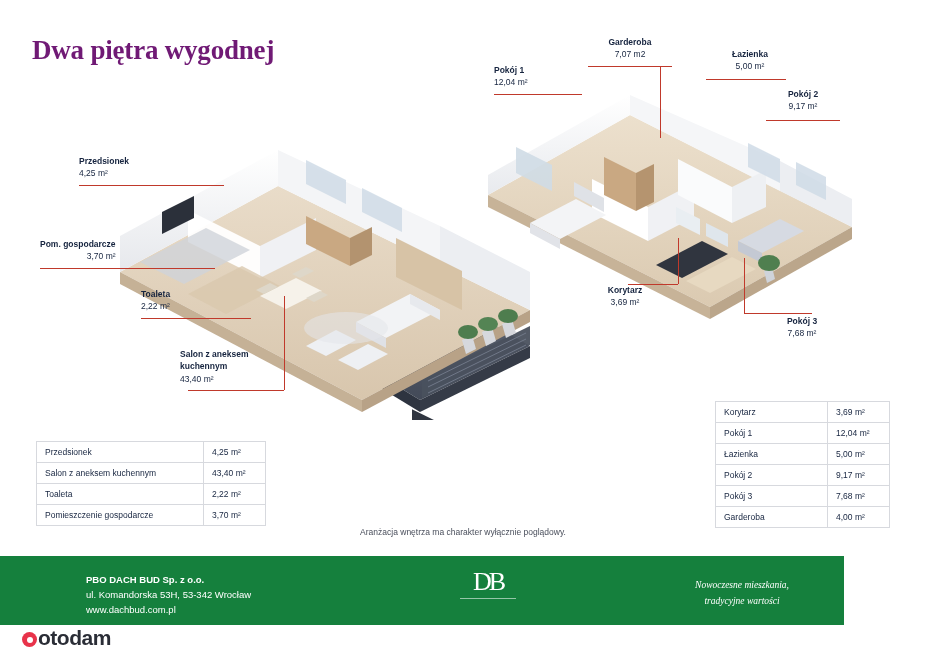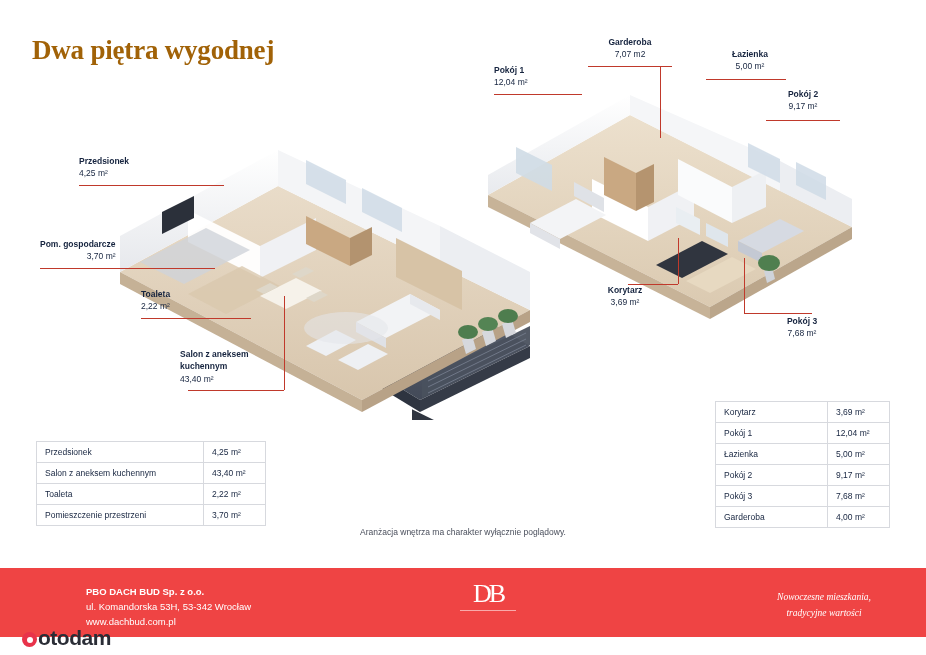--- a/index.html
+++ b/index.html
@@ -24,21 +24,21 @@
   
   .headline {
     position: absolute;
     left: 32px;
     top: 32px;
     width: 400px;
     font-family: "Liberation Serif", serif;
     font-weight: bold;
     font-size: 27px;
     line-height: 1.38;
-    color: #a16207;
+    color: #701a75;
     letter-spacing: -0.2px;
   }
   .headline .l2 { display: block; }
 
   
   .callout {
     position: absolute;
     font-size: 8.5px;
     color: #16243f;
     line-height: 1.45;
@@ -102,24 +102,24 @@
     top: 527px;
     text-align: center;
     font-size: 8.5px;
     color: #4a4f5c;
   }
 
   
   .footer {
     position: absolute;
     left: 0;
-    top: 568px;
-    width: 926px;
+    top: 556px;
+    width: 844px;
     height: 69px;
-    background: #ef4444;
+    background: #15803d;
     color: #ffffff;
   }
   .footer .company {
     position: absolute;
     left: 86px;
     top: 16px;
     font-size: 9.5px;
     line-height: 1.6;
   }
   .footer .company b { font-weight: bold; }
@@ -399,21 +399,21 @@
       </tr>
       <tr>
         <td class="name">Salon z aneksem kuchennym</td>
         <td class="val">43,40 m²</td>
       </tr>
       <tr>
         <td class="name">Toaleta</td>
         <td class="val">2,22 m²</td>
       </tr>
       <tr>
-        <td class="name">Pomieszczenie przestrzeni</td>
+        <td class="name">Pomieszczenie gospodarcze</td>
         <td class="val">3,70 m²</td>
       </tr>
     </tbody>
   </table>
 
   <div class="tbl-title" style="left:717px; top:382px;">PIĘTRO</div>
   <table class="areas" id="pietro-table">
     <tbody>
       <tr>
         <td class="name">Korytarz</td>

